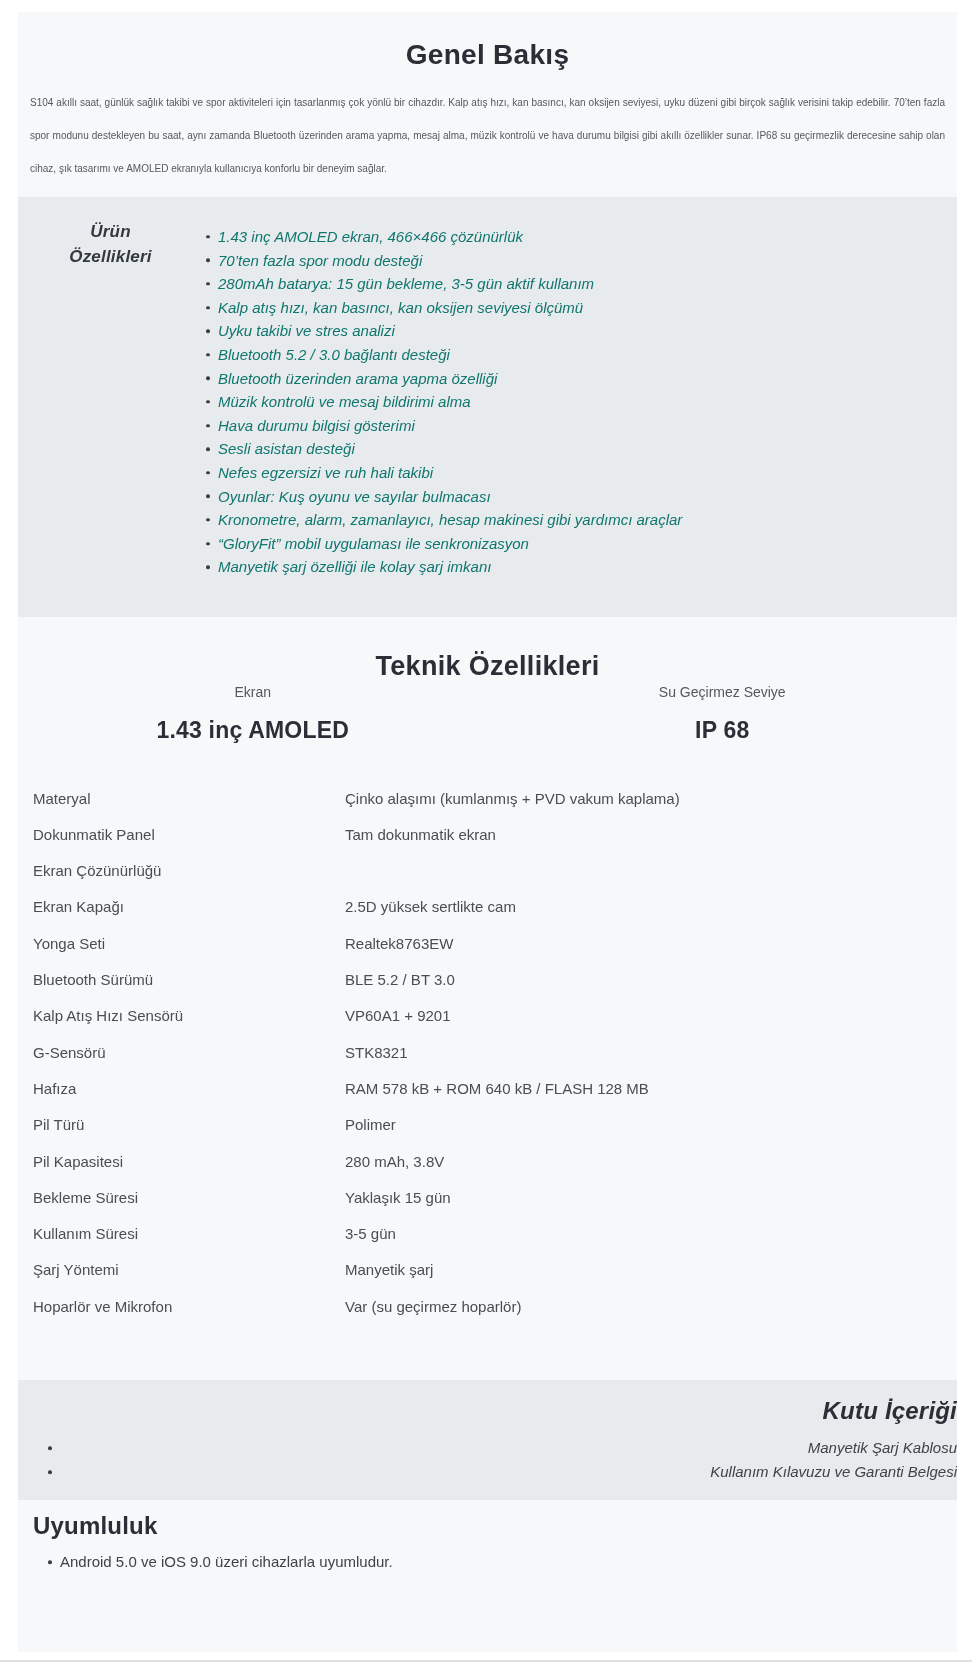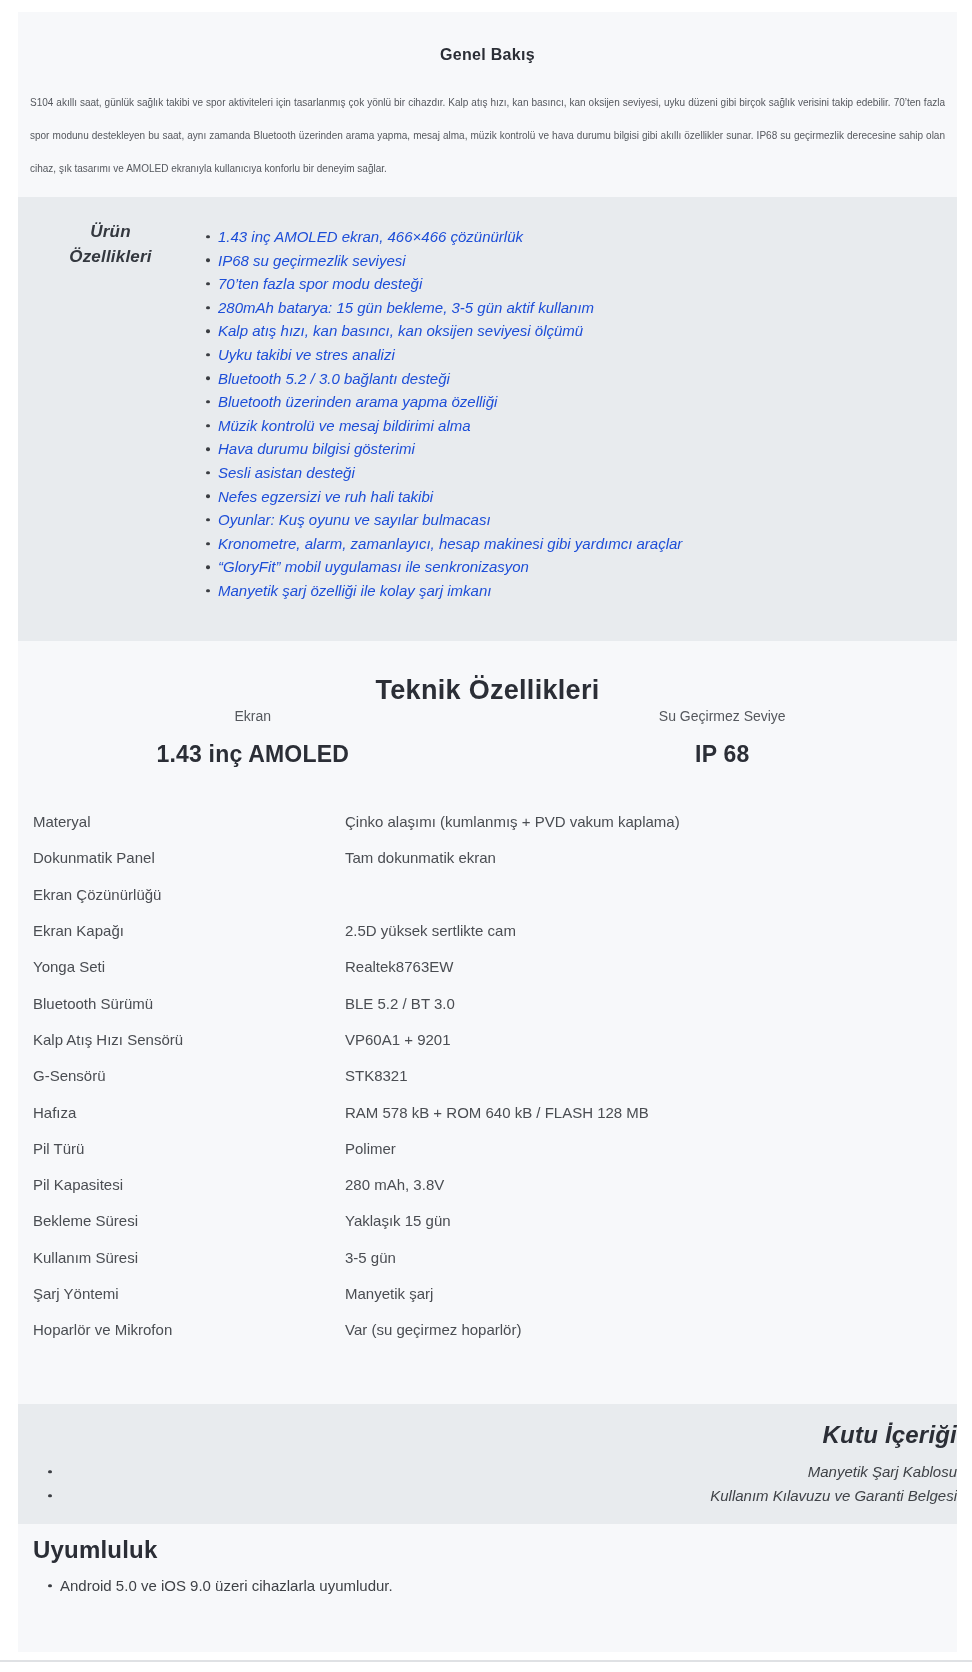--- a/index.html
+++ b/index.html
@@ -18,21 +18,21 @@
     width: 939px;
     height: 1640px;
     background: #f7f8fa;
     overflow: hidden;
     box-sizing: border-box;
   }
   
   .overview { padding: 16px 12px 0 12px; }
   .overview-title {
     margin: 12px 0 0 0;
-    font-size: 16px;
+    font-size: 28px;
     line-height: 30px;
     font-weight: 600;
     letter-spacing: 0.3px;
     color: #2b2e36;
     text-align: center;
   }
   .overview-body {
     margin: 16px 0 0 0;
     font-size: 10px;
     line-height: 33px;
@@ -61,21 +61,21 @@
     list-style: none;
     margin: 0;
     padding: 0;
   }
   .features-list { flex: 1; padding-top: 8px; }
   .bullet-item {
     position: relative;
     padding-left: 15px;
     font-size: 15px;
     line-height: 23.6px;
-    color: #1d4ed8;
+    color: #0f766e;
   }
   .bullet-item::before {
     content: "";
     position: absolute;
     left: 3px;
     top: 50%;
     transform: translateY(-50%);
     width: 3.5px;
     height: 3.5px;
     border-radius: 50%;
@@ -162,21 +162,20 @@
 
   <section class="panel features-panel">
     <div class="features-label">
       <div>Ürün</div>
       <div>Özellikleri</div>
     </div>
     <ul class="bullet-list features-list">
 
         <li class="bullet-item">1.43 inç AMOLED ekran, 466×466 çözünürlük</li>
 
-        <li class="bullet-item">IP68 su geçirmezlik seviyesi</li>
 
         <li class="bullet-item">70’ten fazla spor modu desteği</li>
 
         <li class="bullet-item">280mAh batarya: 15 gün bekleme, 3-5 gün aktif kullanım</li>
 
         <li class="bullet-item">Kalp atış hızı, kan basıncı, kan oksijen seviyesi ölçümü</li>
 
         <li class="bullet-item">Uyku takibi ve stres analizi</li>
 
         <li class="bullet-item">Bluetooth 5.2 / 3.0 bağlantı desteği</li>

